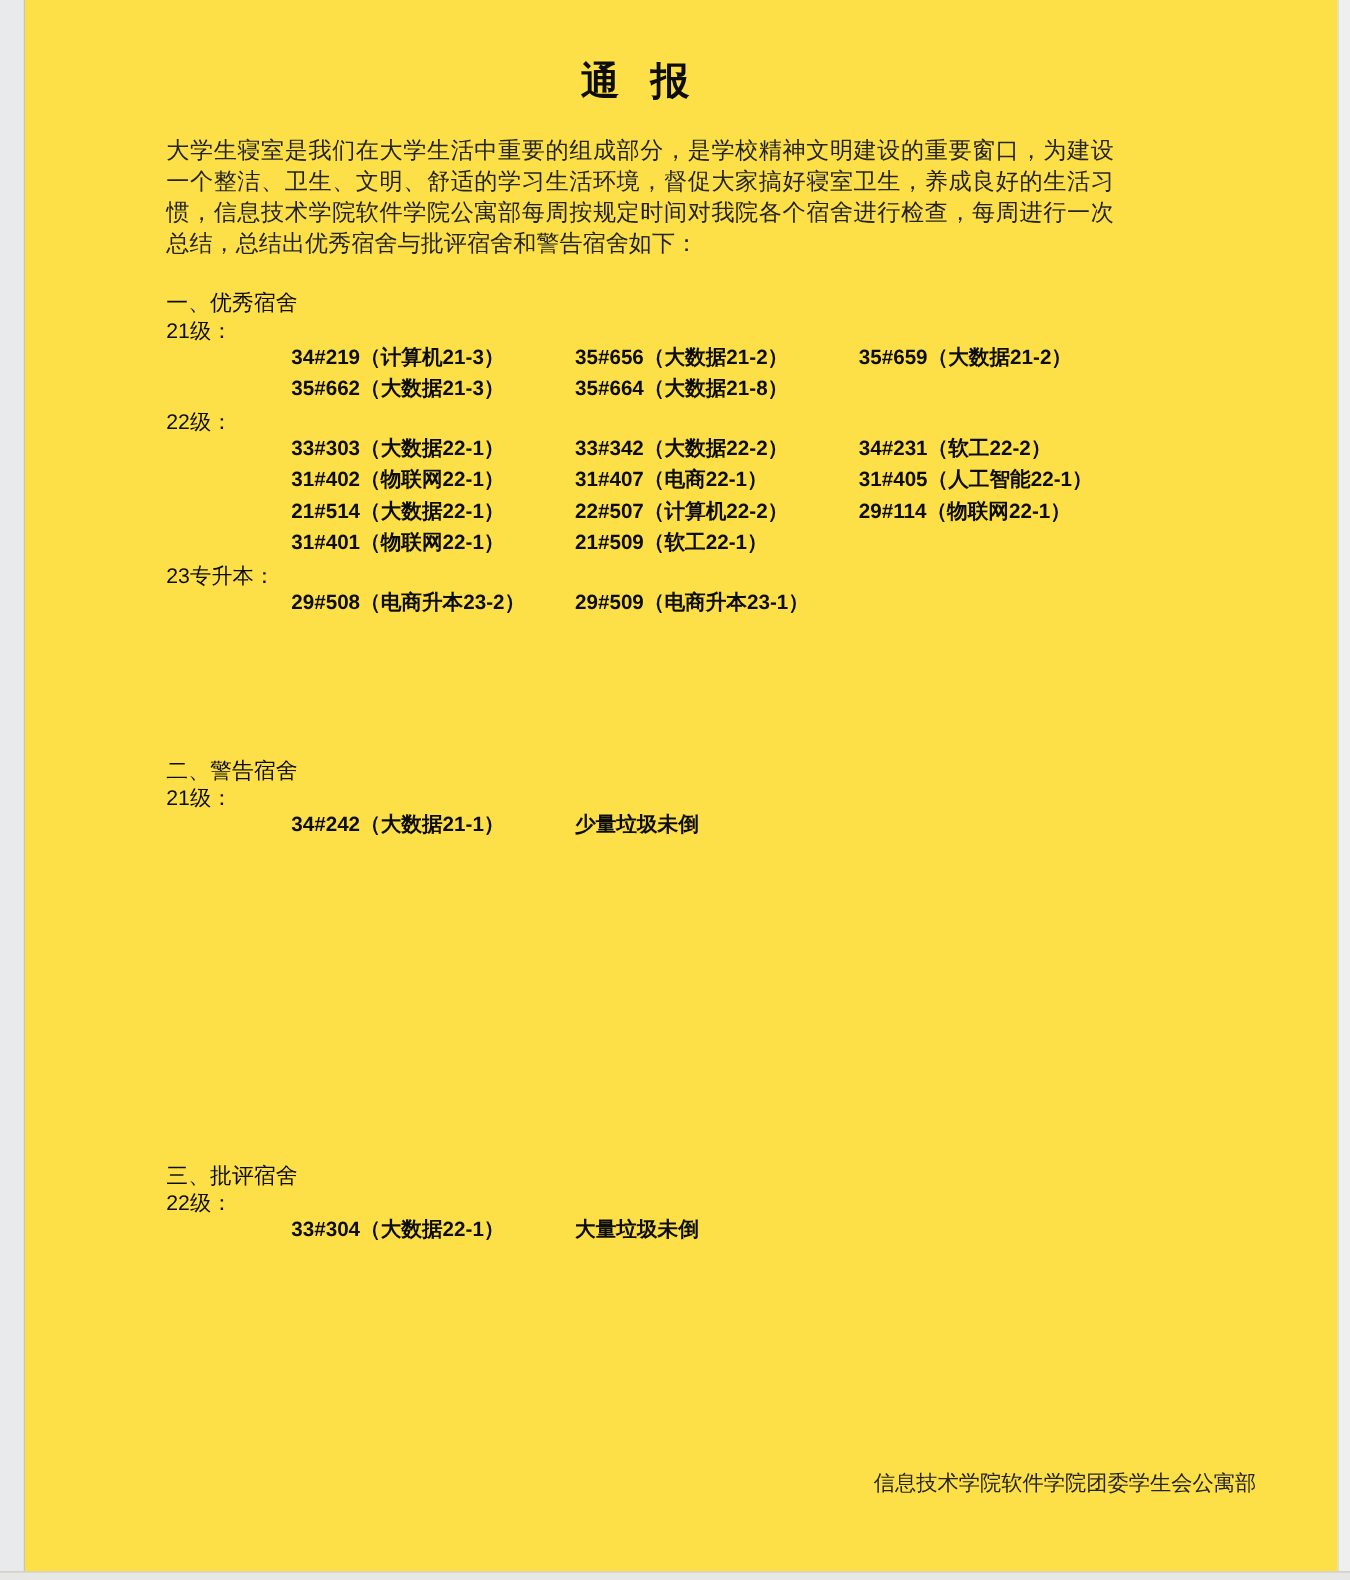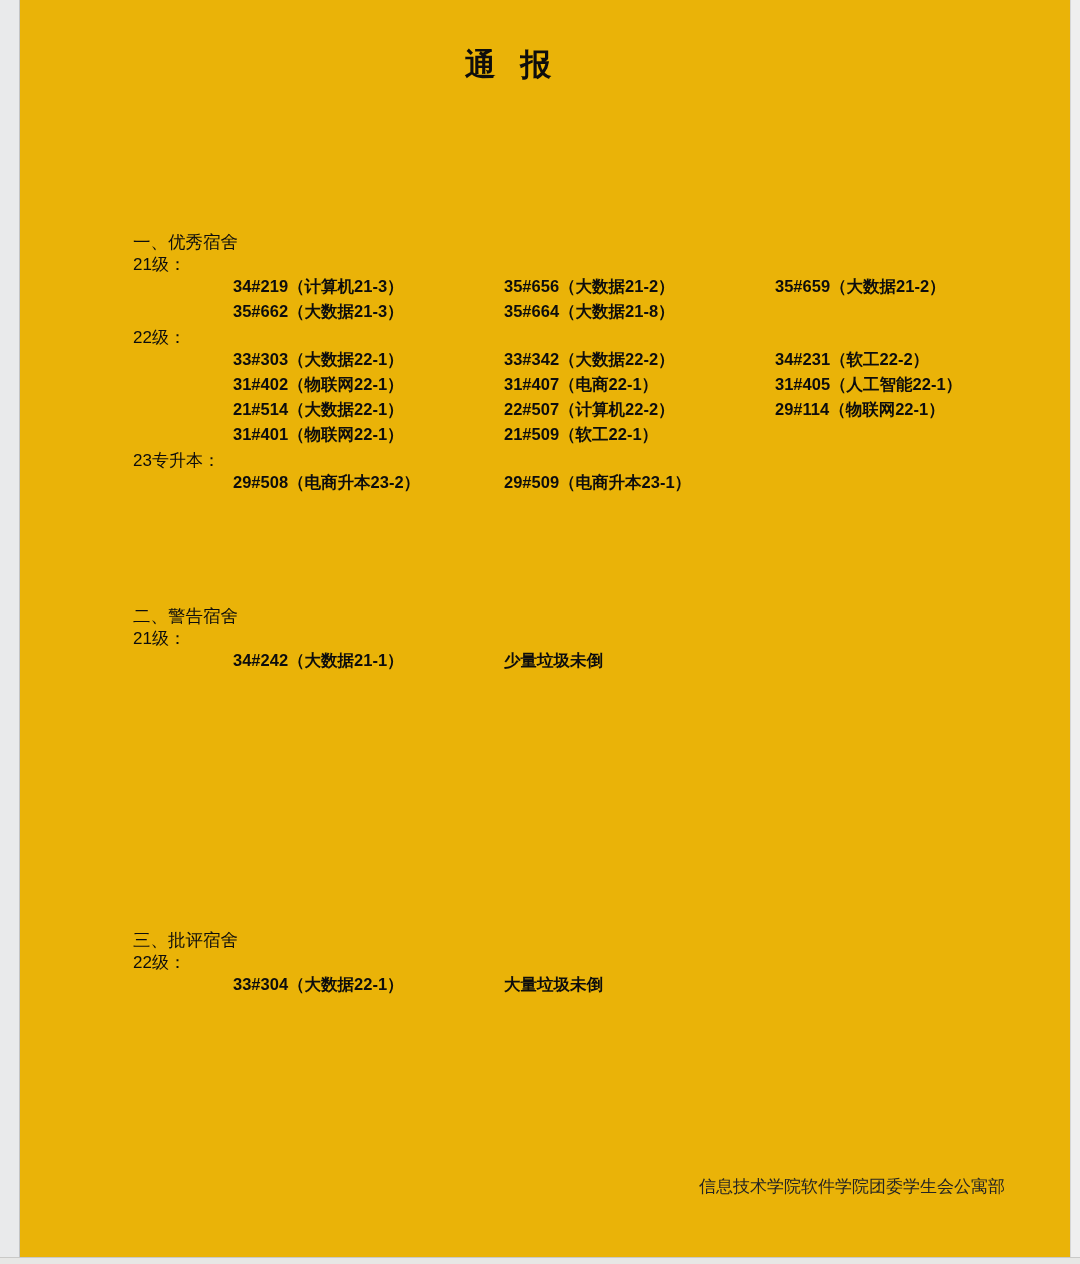--- a/index.html
+++ b/index.html
@@ -34,21 +34,21 @@
     position: absolute;
     left: 0; top: 1257px;
     width: 1080px; height: 7px;
     background: #e7e7e5;
     border-top: 1px solid #c9c9c7;
   }
   .page {
     position: absolute;
     left: 20px; top: 0;
     width: 1050px; height: 1257px;
-    background: #eab308;
+    background: #fde047;
   }
   .doc-title {
     position: absolute;
     left: 113px; top: 44px;
     width: 758px;
     text-align: center;
     font-size: 31px;
     font-weight: bold;
     letter-spacing: 8px;
     color: #0d0d0d;
@@ -86,21 +86,20 @@
   }
   .dorm-row {
     display: flex;
     margin-left: 100px;
     line-height: 20px;
     margin-bottom: 5px;
     font-size: 16.5px;
     font-weight: bold;
     color: #0d0d0d;
     white-space: nowrap;
-    gap: 44px;
   }
   .dorm-cell {
     flex: 0 0 227px;
     width: 227px;
   }
   .dorm-cell:last-child {
     flex: 0 0 auto;
   }
   .doc-footer {
     position: absolute;
@@ -115,20 +114,21 @@
 </style>
 </head>
 <body>
 
 <div class="edge-left"></div>
 <div class="edge-right"></div>
 <div class="edge-bottom"></div>
 
 <div class="page">
   <div class="doc-title">通 报</div>
+  <div class="doc-intro">大学生寝室是我们在大学生活中重要的组成部分，是学校精神文明建设的重要窗口，为建设一个整洁、卫生、文明、舒适的学习生活环境，督促大家搞好寝室卫生，养成良好的生活习惯，信息技术学院软件学院公寓部每周按规定时间对我院各个宿舍进行检查，每周进行一次总结，总结出优秀宿舍与批评宿舍和警告宿舍如下：</div>
 
   <div id="sections-root">
       <div class="section section-0">
         <div class="section-heading">一、优秀宿舍</div>
         <div class="grade-label">21级：</div>
         <div class="dorm-row">
           <span class="dorm-cell">34#219（计算机21-3）</span>
           <span class="dorm-cell">35#656（大数据21-2）</span>
           <span class="dorm-cell">35#659（大数据21-2）</span>
         </div>

